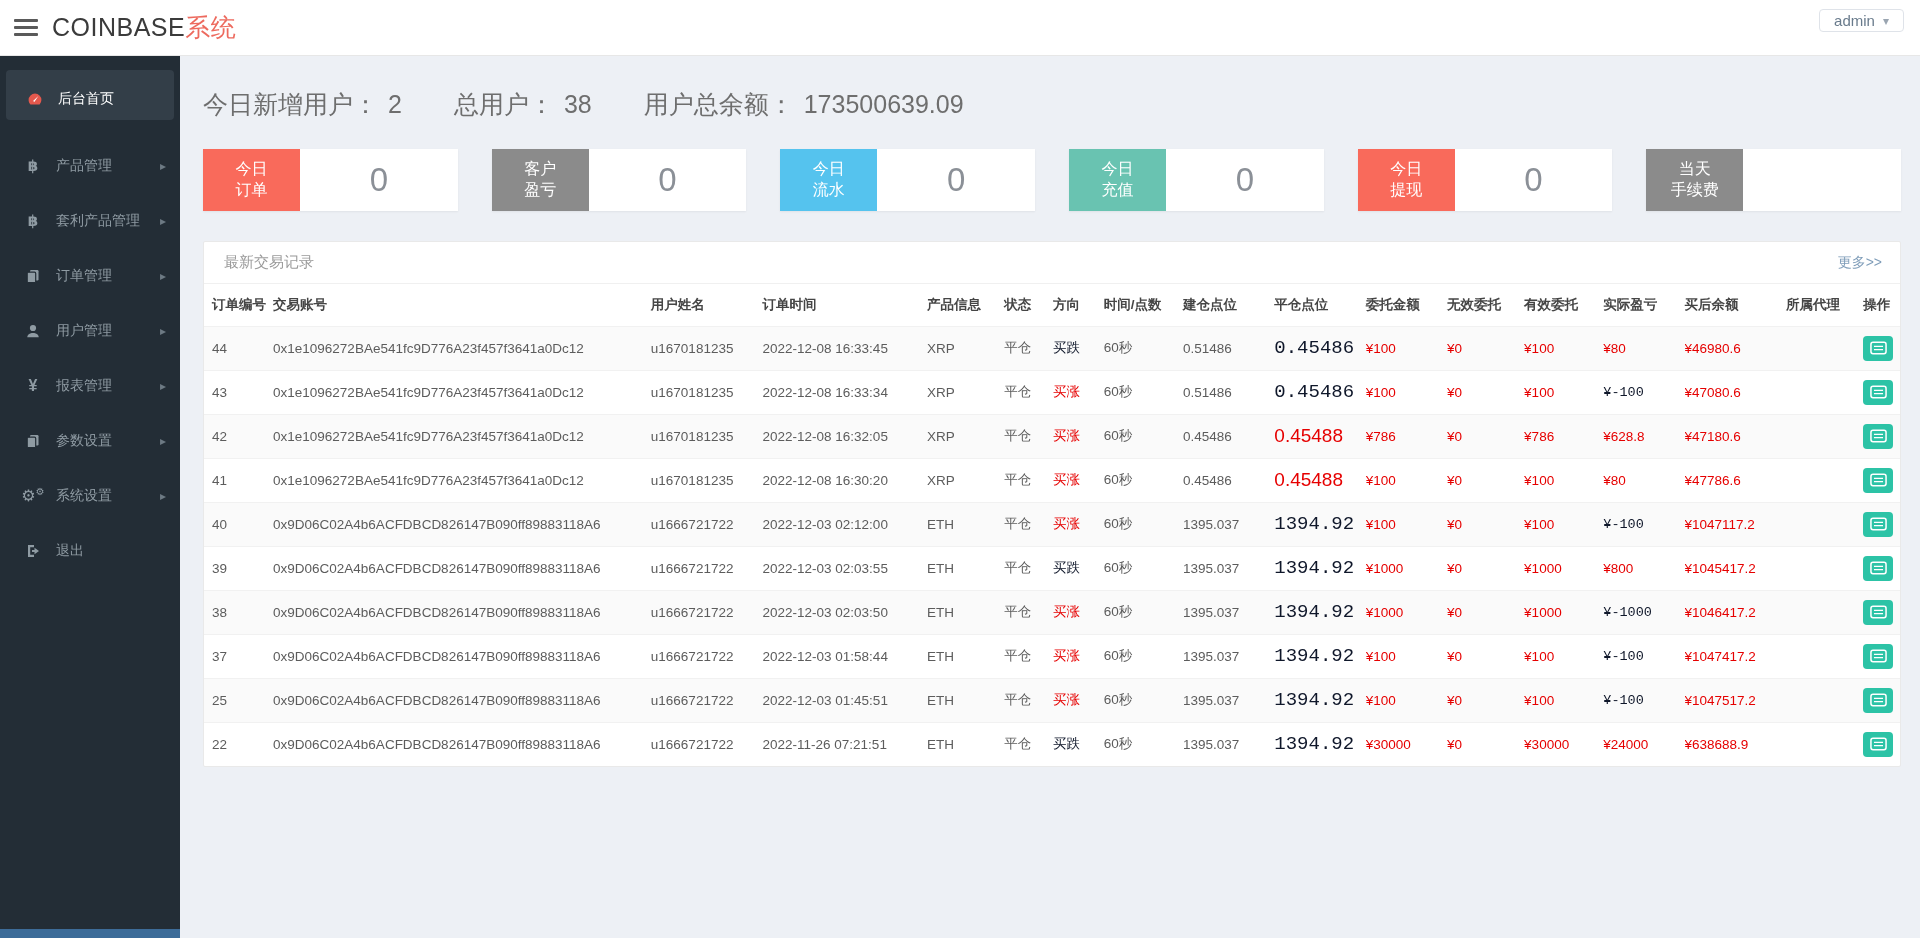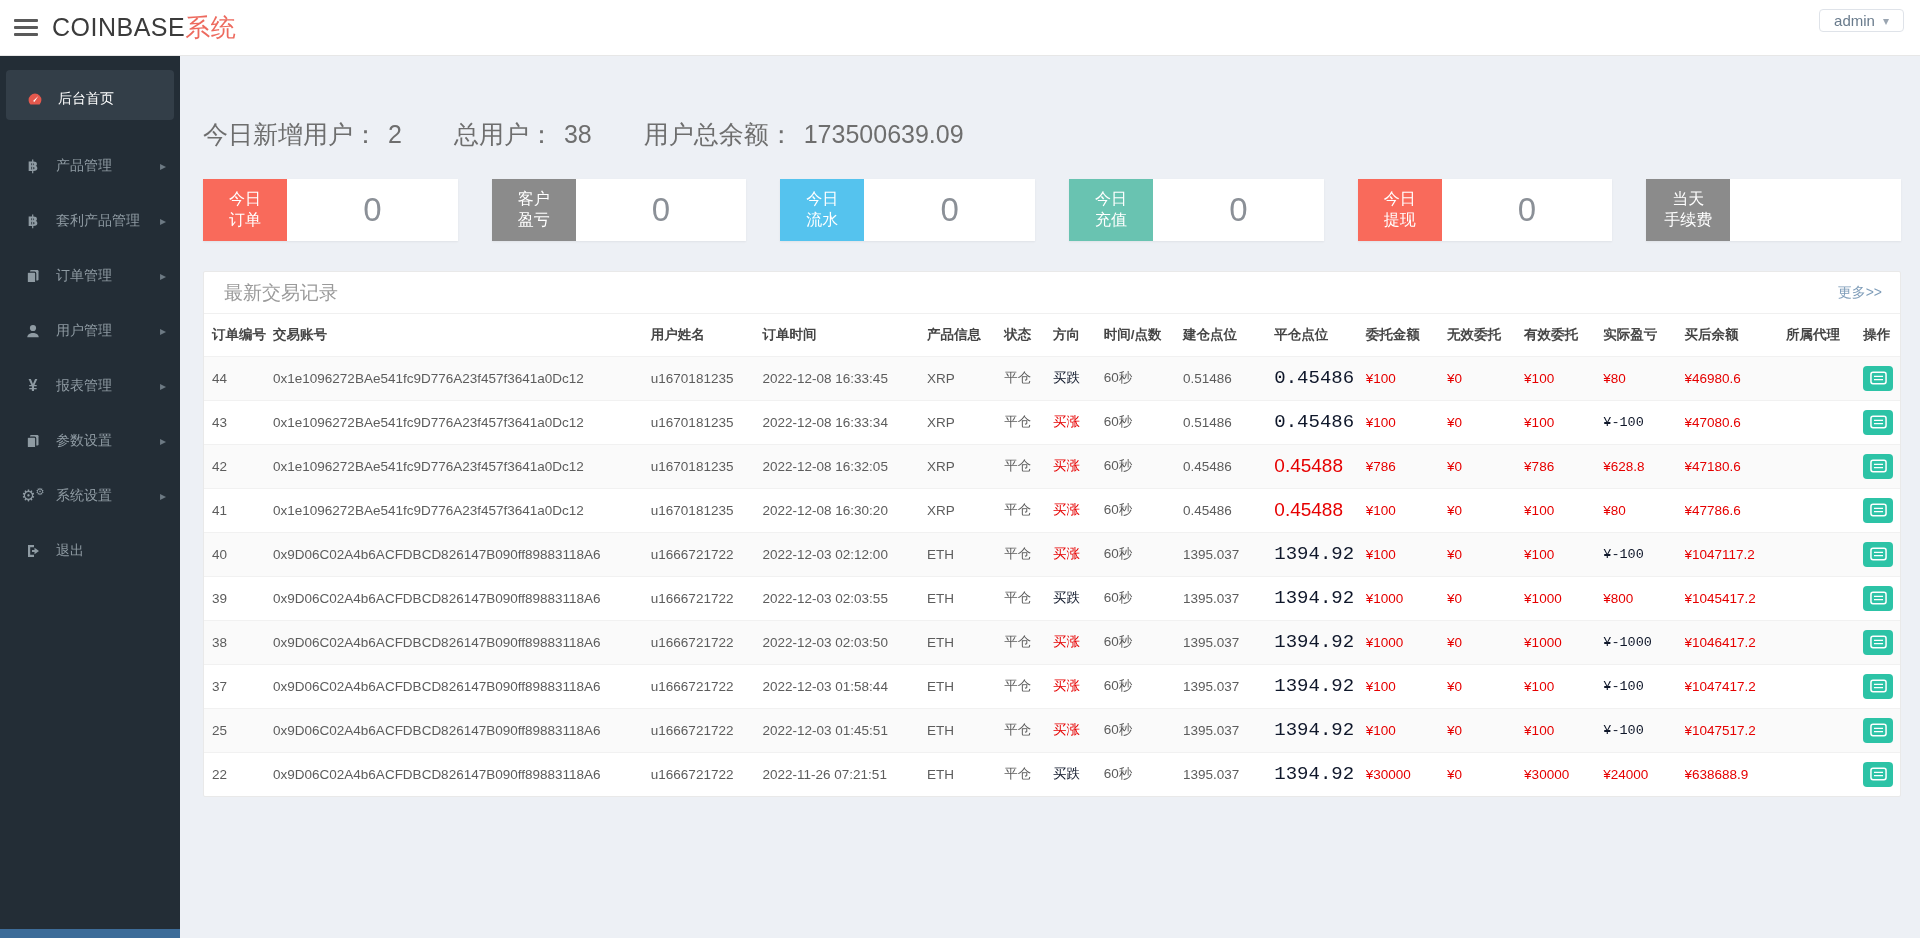--- a/index.html
+++ b/index.html
@@ -20,34 +20,34 @@
   .side-item { height:55px; display:flex; align-items:center; padding:8px 14px 0 22px; color:#8f9ba3; font-size:14px; cursor:pointer; position:relative; }
   .side-item .s-icon { width:22px; display:inline-flex; justify-content:center; align-items:center; margin-right:12px; font-size:15px; color:#8f9ba3; }
   .side-item .s-icon svg { width:16px; height:16px; }
   .side-item .arrow { margin-left:auto; color:#6d7a84; font-size:12px; }
   .side-item.active { background:#333e48; margin:14px 6px 14px 6px; border-radius:4px; height:50px; color:#fff; padding-left:18px; }
   .side-item.active .s-icon { color:#e4584d; }
 
   .side-scroll { position:absolute; left:0; bottom:0; width:180px; height:9px; background:#3d6c99; }
 
   
-  .content { position:absolute; top:56px; left:180px; right:0; bottom:0; padding:0 19px 0 23px;margin-top:30px; }
+  .content { position:absolute; top:56px; left:180px; right:0; bottom:0; padding:0 19px 0 23px; }
 
   .stats-line { display:flex; align-items:baseline; gap:52px; margin-top:32px; color:#6e6e6e; font-size:25px; }
   .stat-item { display:flex; align-items:baseline; gap:10px; }
 
   .cards { display:flex; gap:34px; margin-top:28px; }
   .card { flex:1; height:62px; background:#fff; display:flex; box-shadow:0 1px 2px rgba(0,0,0,.06); }
-  .card .tag { width:84px; color:#fff; font-size:16px; line-height:1.3; display:flex; flex-direction:column; justify-content:center; align-items:center; text-align:center; }
+  .card .tag { width:97px; color:#fff; font-size:16px; line-height:1.3; display:flex; flex-direction:column; justify-content:center; align-items:center; text-align:center; }
   .card .val { flex:1; display:flex; align-items:center; justify-content:center; font-size:33px; font-weight:300; color:#8b9097; }
 
   
   .panel { margin-top:30px; background:#fff; border:1px solid #e9e9e9; border-radius:2px; }
   .panel-head { height:42px; display:flex; align-items:center; justify-content:space-between; padding:0 18px 0 20px; border-bottom:1px solid #f0f0f0; }
-  .panel-title { color:#9a9a9a; font-size:19px; }
+  .panel-title { color:#9a9a9a; font-size:15px; }
   .more-link { color:#7f9db9; font-size:14px; text-decoration:none; cursor:pointer; }
 
   table { width:100%; border-collapse:collapse; table-layout:fixed; }
   thead th { text-align:left; font-size:13.5px; color:#454545; font-weight:700; height:42px; padding-right:4px; }
   tbody td { font-size:13.5px; color:#5c5c5c; height:44px; padding-right:4px; overflow:hidden; white-space:nowrap; }
   tbody tr { border-top:1px solid #f1f1f1; }
   tbody tr:nth-child(odd) { background:#fafafa; }
   th:first-child, td:first-child { padding-left:8px; }
 
   .c-red { color:#e60000; }

